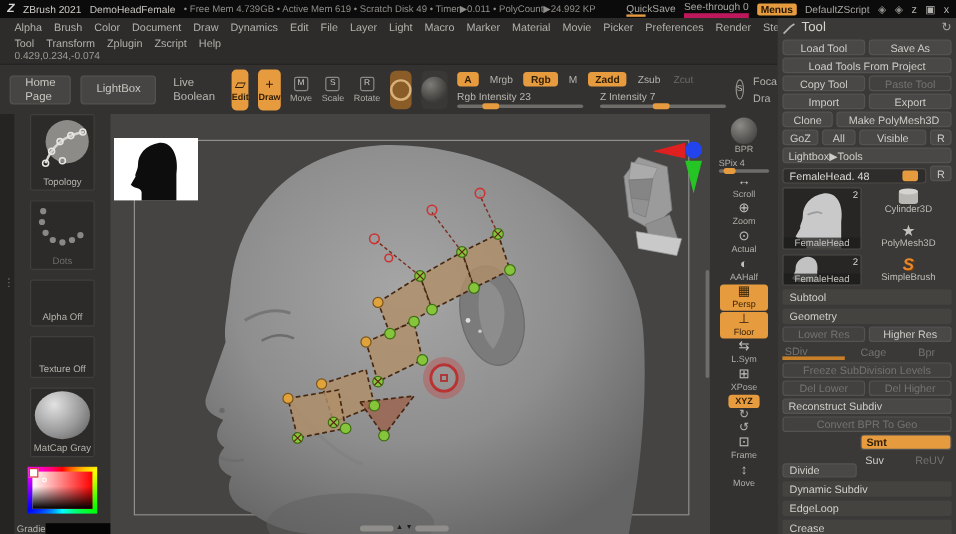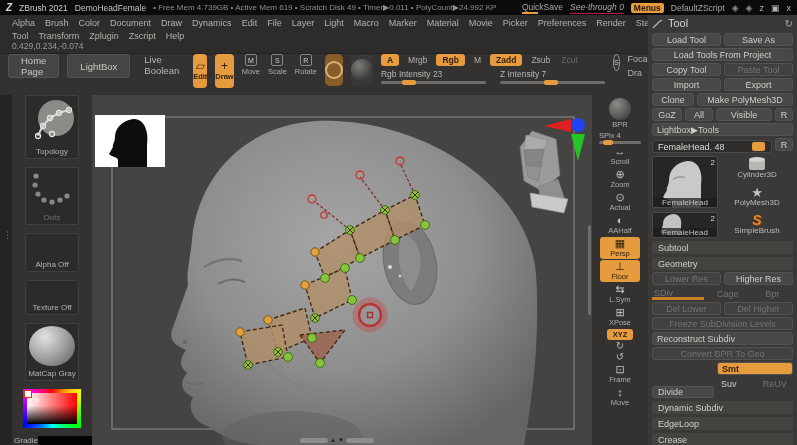--- a/index.html
+++ b/index.html
@@ -10,37 +10,37 @@
   #titlebar { position:absolute; left:0; top:0; width:797px; height:15px;
     background:#0b0b0b; display:flex; align-items:center; gap:7px;
     padding:0 6px; font-size:8.5px; color:#a9a7a2; white-space:nowrap; }
   #titlebar .logo { color:#d8d6d2; font-weight:bold; font-style:italic; font-size:10px; }
   #titlebar .app { color:#cfcdc8; }
   #titlebar .doc { color:#c6c4bf; }
   #titlebar .stats { color:#908e8a; font-size:8px; }
   #titlebar .grow { flex:1; }
   .qsave { display:inline-block; }
   .qsave::after { content:""; display:block; width:16px; height:2px; background:#e79b3f; margin-top:0; }
-  .seethru { border-bottom:1px solid #be185d; padding-bottom:1px;font-style:italic; }
+  .seethru { border-bottom:4px solid #be185d; padding-bottom:1px; }
   .menuschip { background:#e79b3f; color:#241604; padding:0 3px; border-radius:2px; font-weight:bold; }
   .tbicon { color:#8f8d89; font-size:9px; }
   .winbtn { color:#b5b3ae; font-size:9px; }
 
   
   #menubar { position:absolute; left:0; top:15px; width:648px; height:26px;
     background:#2e2c2a; font-size:9px; }
   #menubar .row { display:flex; gap:10px; padding:1px 0 0 12px; height:13px; align-items:flex-end; }
   .mi { color:#b3b1ac; cursor:default; }
 
   #coordrow { position:absolute; left:12px; top:41px; font-size:8.5px; color:#9c9a95; }
 
   
   #shelf { position:absolute; left:0; top:53px; width:648px; height:42px;
     background:#343230; border-top:1px solid #242220; display:flex;
-    align-items:flex-start; gap:8px; padding:0 4px 0 8px; overflow:hidden; }
+    align-items:center; gap:8px; padding:0 4px 0 8px; overflow:hidden; }
   .shelfbtn { background:#474543; border:1px solid #555350; border-radius:3px;
     height:24px; padding:0 12px; display:flex; align-items:center;
     color:#c9c7c2; font-size:9.5px; }
   .ltext { color:#b9b7b2; font-size:9.5px; padding:0 6px; }
   .modebtn { width:33px; height:34px; border-radius:4px; background:#e79b3f;
     color:#2e1d05; display:flex; flex-direction:column; align-items:center;
     justify-content:center; font-size:7.5px; font-weight:bold; gap:1px; }
   .modebtn .g { font-size:12px; line-height:10px; font-weight:normal; }
   .tsr { width:27px; display:flex; flex-direction:column; align-items:center;
     gap:1px; font-size:7.5px; color:#aeaca7; }
@@ -595,25 +595,25 @@
   <div class="prow">
     <div class="pbtn dim">Lower Res</div>
     <div class="pbtn">Higher Res</div>
   </div>
   <div class="sdivrow">
     <div class="sdivlbl">SDiv</div>
     <div class="pbtn dim" style="border:none;background:transparent">Cage</div>
     <div class="pbtn dim" style="border:none;background:transparent">Bpr</div>
   </div>
   <div class="prow">
+    <div class="pbtn dim">Freeze SubDivision Levels</div>
+  </div>
+  <div class="prow">
     <div class="pbtn dim">Del Lower</div>
     <div class="pbtn dim">Del Higher</div>
-  </div>
-  <div class="prow">
-    <div class="pbtn dim">Freeze SubDivision Levels</div>
   </div>
   <div class="prow">
     <div class="pbtn" style="justify-content:flex-start">Reconstruct Subdiv</div>
   </div>
   <div class="prow">
     <div class="pbtn dim">Convert BPR To Geo</div>
   </div>
   <div class="divblock">
     <div class="divleft">Divide</div>
     <div class="divright">

